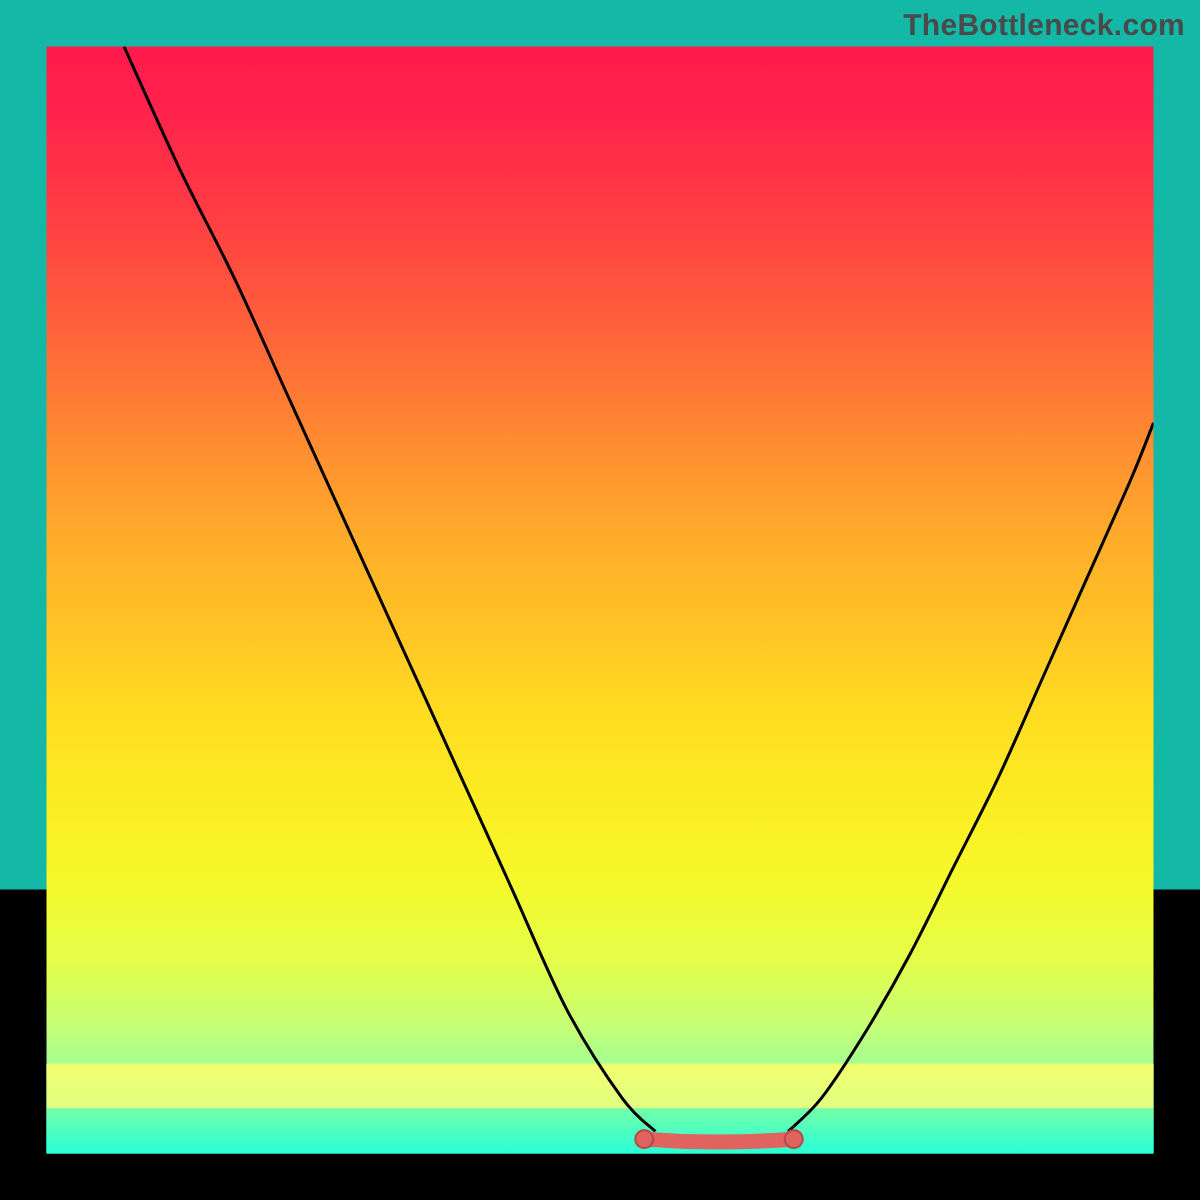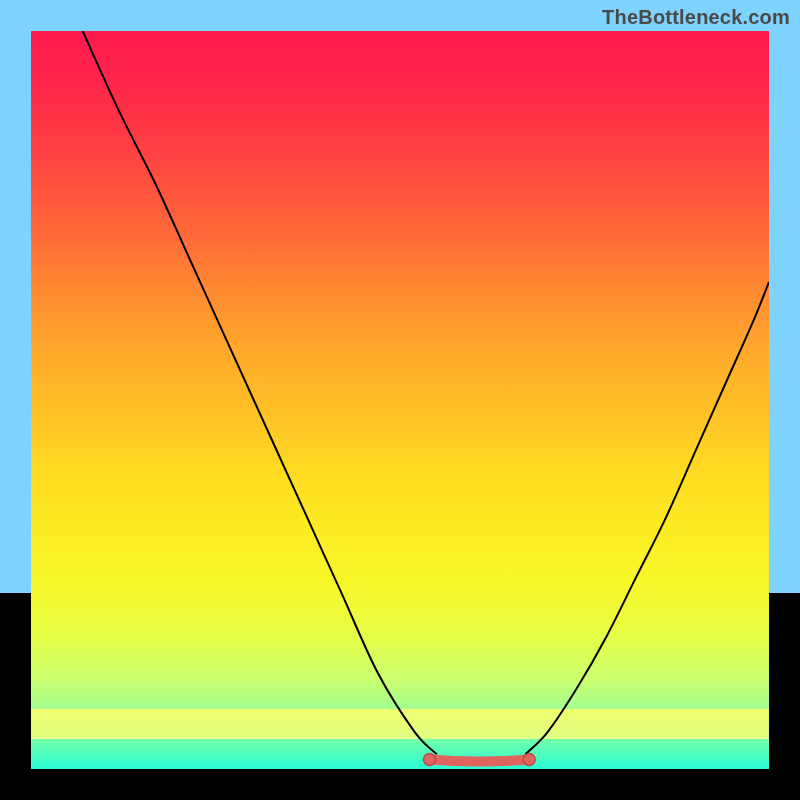--- a/index.html
+++ b/index.html
@@ -1,16 +1,16 @@
 <!DOCTYPE html>
 <html><head>
 <meta charset="utf-8">
 <style>
   html,body{margin:0;padding:0;width:800px;height:800px;overflow:hidden;background:#000;font-family:Arial,Helvetica,sans-serif}
-  .frame{position:absolute;top:0;left:0;width:800px;height:593px;background:#7dd3fc}
+  .frame{position:absolute;top:0;left:0;width:800px;height:593px;background:#14b8a6}
   .plot-box{position:absolute;top:31px;left:31px;width:738px;height:738px;background:linear-gradient(to bottom,
     #ff1a4d 0%,
     #ff234b 6%,
     #ff3944 14%,
     #ff553d 22%,
     #ff7436 30%,
     #ff9130 37%,
     #ffae2a 45%,
     #ffc525 53%,
     #ffdc21 60%,

